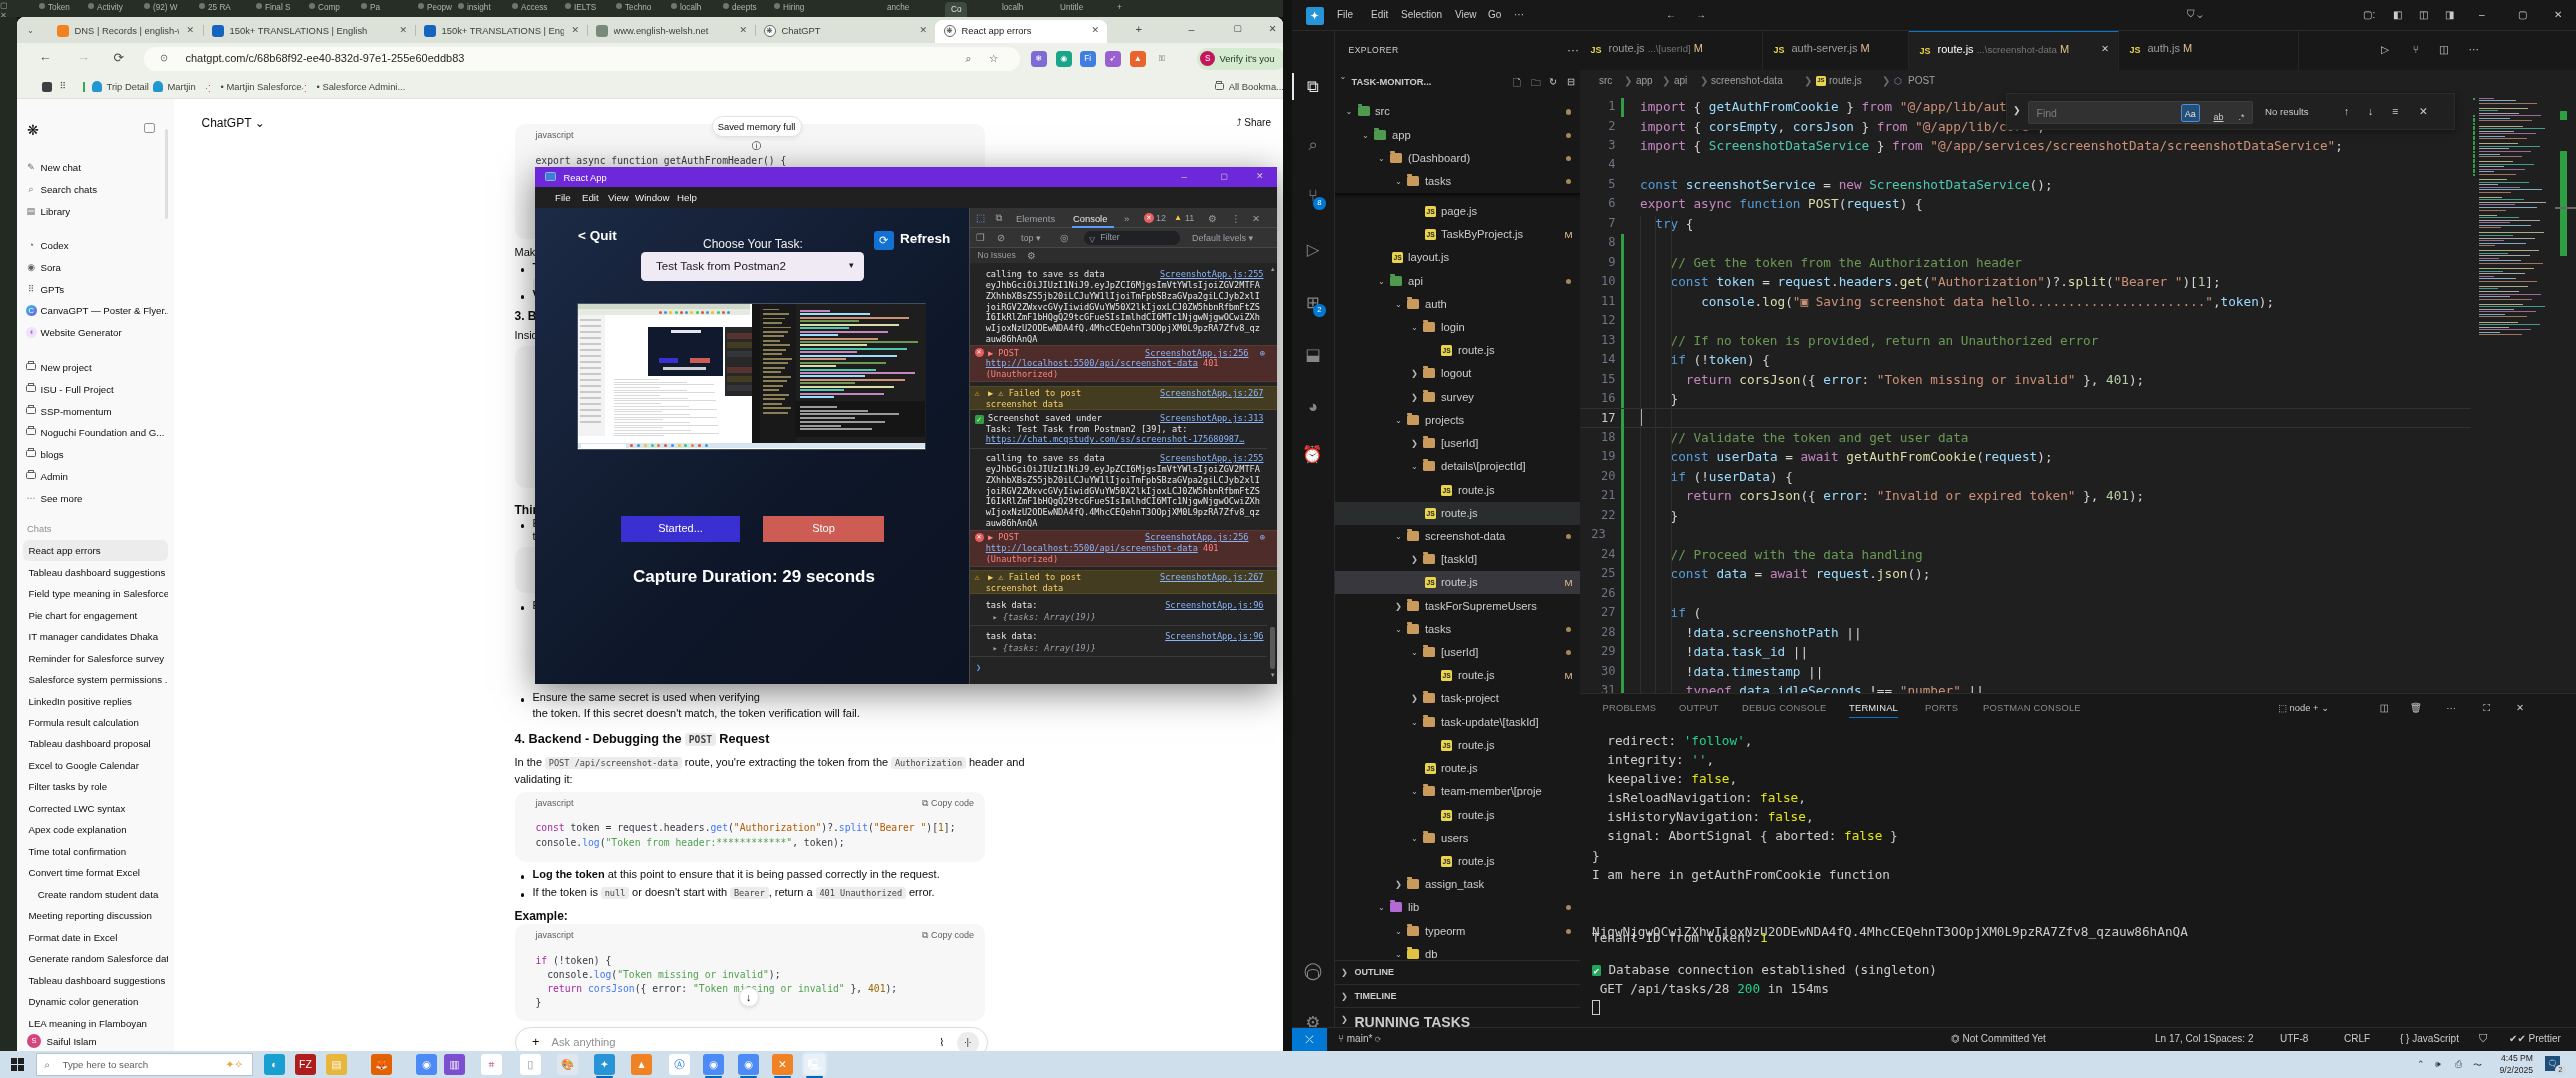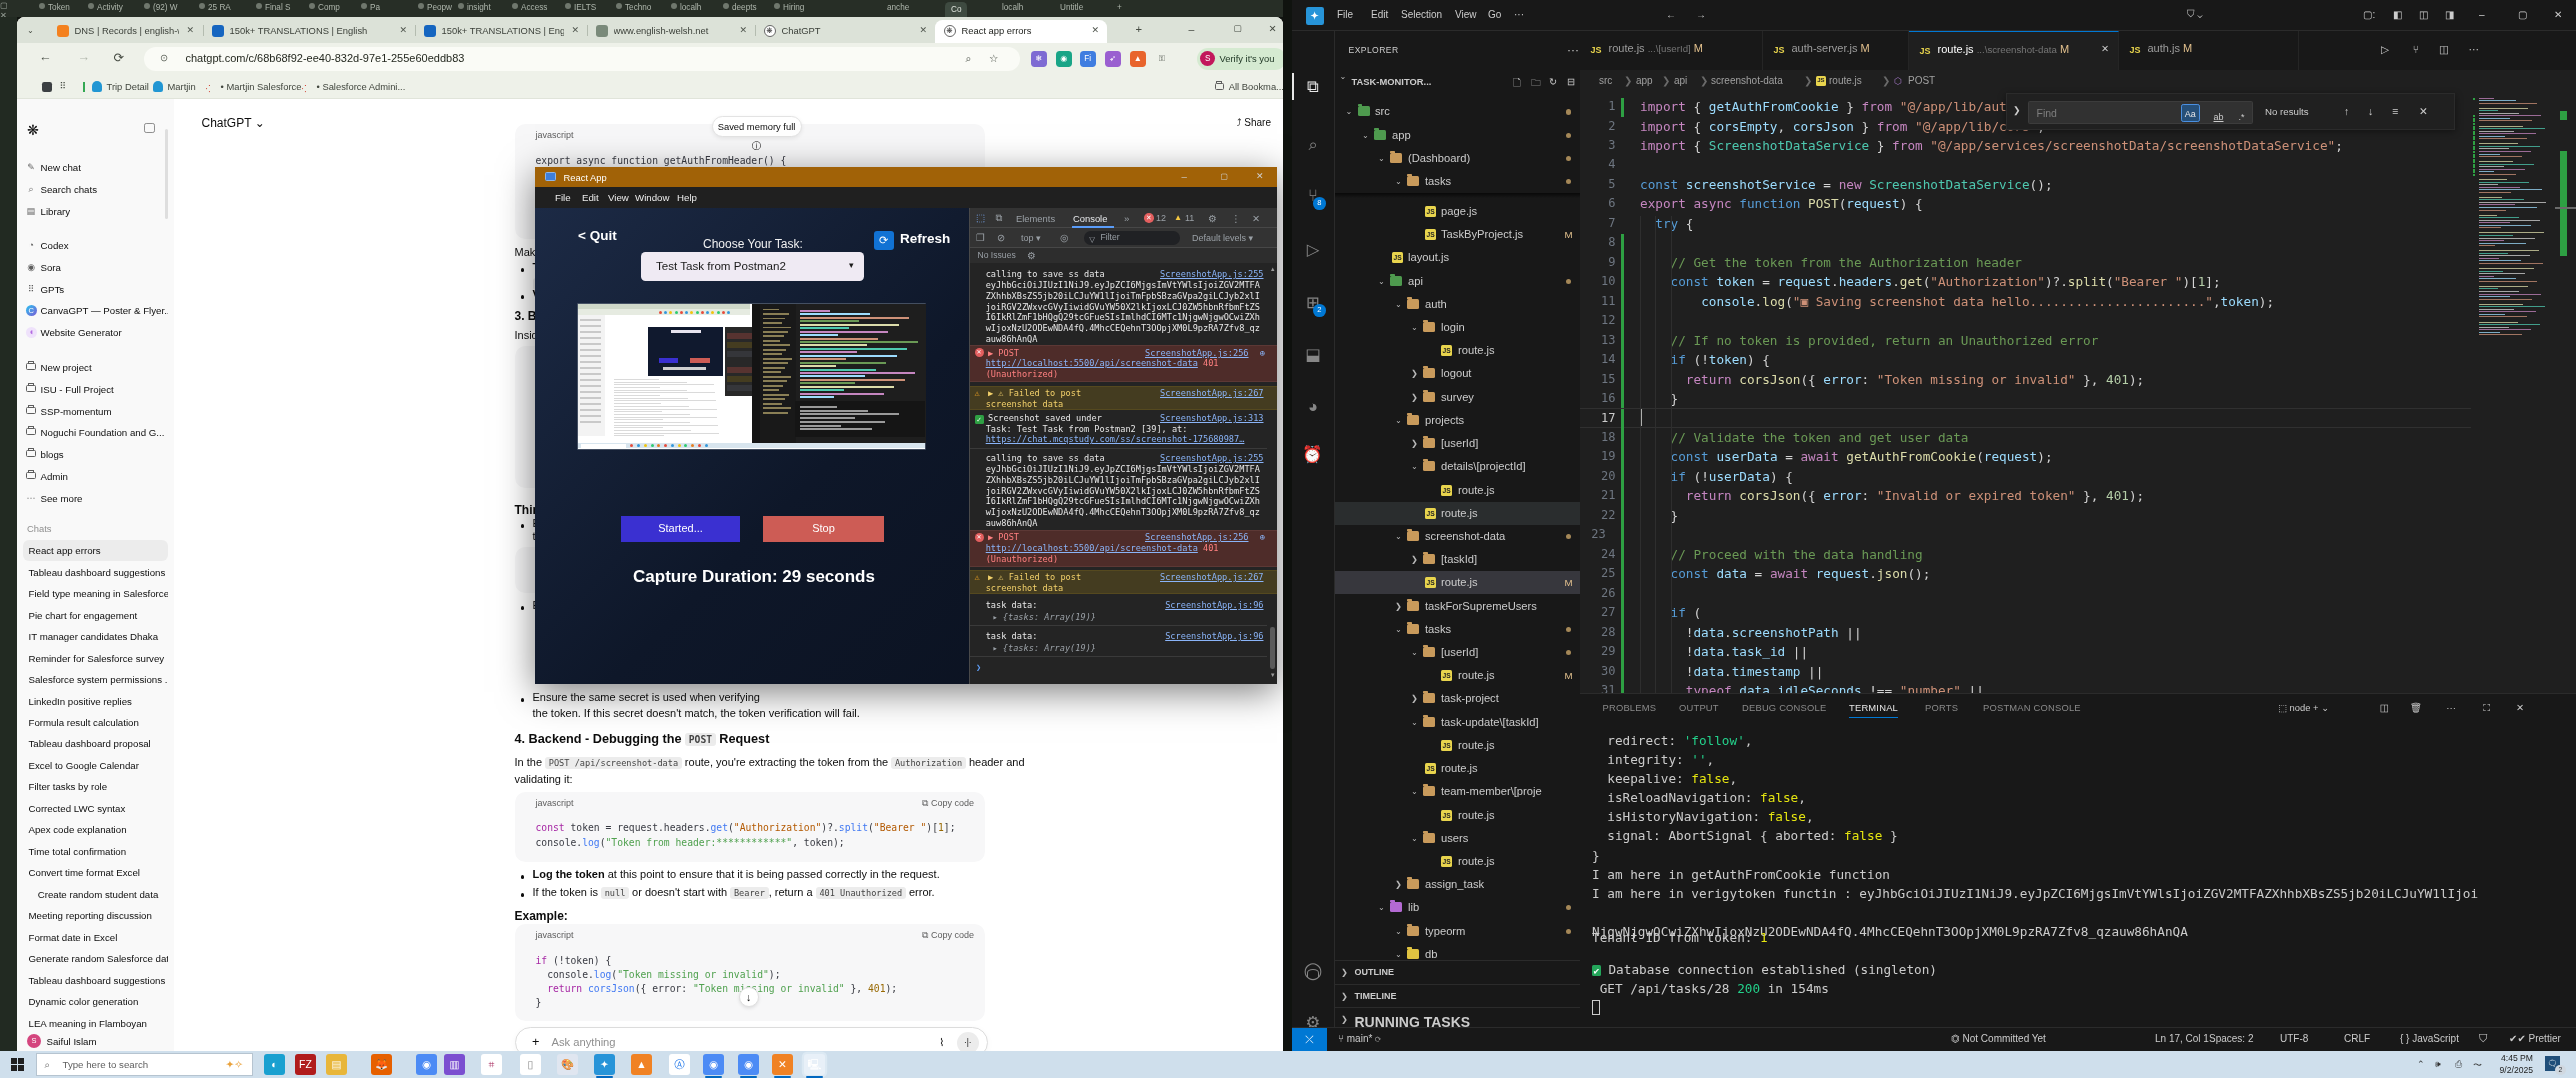--- a/index.html
+++ b/index.html
@@ -300,21 +300,21 @@
         <div style="position: absolute; left: 341px; top: 928px; width: 473px; height: 31px; border: 0.7px solid rgb(220, 220, 220); border-radius: 15.7px; background: rgb(255, 255, 255); box-shadow: rgba(0, 0, 0, 0.04) 0px 1.5px 6px;">
           <div style="position: absolute; left: 16.5px; top: 6.7px; font-size: 12.7px; color: rgb(13, 13, 13);">+</div>
           <div style="position: absolute; left: 36px; top: 8.2px; font-size: 11.2px; color: rgb(143, 143, 143);">Ask anything</div>
           <div style="position: absolute; right: 42px; top: 7.5px; font-size: 10.5px; color: rgb(13, 13, 13);">⌇</div>
           <div style="position: absolute; right: 7.5px; top: 3.7px; width: 22.5px; height: 22.5px; border-radius: 50%; background: rgb(236, 236, 236); text-align: center; line-height: 22.5px; font-size: 8.2px; color: rgb(13, 13, 13);">·|·</div>
         </div>
       </div>
   </div>
 </div>
 <div id="rapp" class="abs">
-    <div style="position: absolute; left: 0px; top: 0px; width: 100%; height: 20px; background: #a16207;">
+    <div style="position: absolute; left: 0px; top: 0px; width: 100%; height: 20px; background: #6d28d9;">
       <div style="position: absolute; left: 9.7px; top: 4.5px; width: 11.2px; height: 9.7px; background: rgb(61, 126, 219); border-radius: 1.5px; border: 0.7px solid rgb(143, 182, 232);"></div>
       <div style="position: absolute; left: 28.5px; top: 4.5px; font-size: 9.4px; color: rgb(255, 255, 255);">React App</div>
       <div style="position: absolute; right: 90px; top: 3.7px; color: rgb(207, 207, 207); font-size: 9.7px;">–</div>
       <div style="position: absolute; right: 49px; top: 3.7px; color: rgb(207, 207, 207); font-size: 8.2px;">▢</div>
       <div style="position: absolute; right: 13.5px; top: 3.7px; color: rgb(207, 207, 207); font-size: 9px;">✕</div>
     </div>
     <div style="position: absolute; left: 0px; top: 20px; width: 100%; height: 21px; background: rgb(32, 32, 32);">
       <div class="rmitem" style="left: 20px;">File</div>
       <div class="rmitem" style="left: 47px;">Edit</div>
       <div class="rmitem" style="left: 73px;">View</div>
@@ -1080,21 +1080,20 @@
       <div style="position: absolute; right: 86px; top: 7.5px; color: rgb(204, 204, 204); font-size: 9.7px;">⛶</div>
       <div style="position: absolute; right: 52px; top: 7.5px; color: rgb(204, 204, 204); font-size: 9.7px;">✕</div>
       <div class="tline" style="top: 39px;"><span>  redirect: </span><span class="tg">'follow'</span><span>,</span></div>
       <div class="tline" style="top: 58px;"><span>  integrity: </span><span class="tg">''</span><span>,</span></div>
       <div class="tline" style="top: 77px;"><span>  keepalive: </span><span class="ty2">false</span><span>,</span></div>
       <div class="tline" style="top: 96px;"><span>  isReloadNavigation: </span><span class="ty2">false</span><span>,</span></div>
       <div class="tline" style="top: 115px;"><span>  isHistoryNavigation: </span><span class="ty2">false</span><span>,</span></div>
       <div class="tline" style="top: 134px;"><span>  signal: AbortSignal { aborted: </span><span class="ty2">false</span><span> }</span></div>
       <div class="tline" style="top: 154px;"><span>}</span></div>
       <div class="tline" style="top: 173px;"><span>I am here in getAuthFromCookie function</span></div>
-      <div class="tline" style="top: 192px;"><span>I am here in verigytoken functin : eyJhbGciOiJIUzI1NiJ9.eyJpZCI6MjgsImVtYWlsIjoiZGV2MTFAZXhhbXBsZS5jb20iLCJuYW1lIjoi</span></div>
       <div class="tline" style="top: 230px;"><span>NjgwNjgwOCwiZXhwIjoxNzU2ODEwNDA4fQ.4MhcCEQehnT3OOpjXM0L9pzRA7Zfv8_qzauw86hAnQA</span></div>
       <div class="tline" style="top: 236px;"><span>Tenant ID from token: </span><span class="ty2">1</span></div>
       <div class="tline" style="top: 268px;"><span style="background: rgb(35, 165, 90); color: rgb(255, 255, 255); border-radius: 1.5px; padding: 0px 1.5px; font-size: 9.7px;">✔</span><span> Database connection established (singleton)</span></div>
       <div class="tline" style="top: 287px;"><span> GET /api/tasks/28 </span><span class="tg">200</span><span> in 154ms</span></div>
       <div style="position: absolute; left: 12px; top: 306px; width: 7.5px; height: 15px; border: 0.7px solid rgb(204, 204, 204);"></div>
     </div>
     <div style="position: absolute; left: 0px; top: 1027px; width: 100%; height: 24px; background: rgb(24, 24, 24); border-top: 0.7px solid rgb(43, 43, 43); color: rgb(204, 204, 204); font-size: 10px;">
       <div style="position: absolute; left: 0px; top: 0px; width: 35px; height: 23px; background: rgb(0, 120, 212); color: rgb(255, 255, 255); text-align: center; line-height: 23px; font-size: 10.5px;">⤫</div>
       <div style="position: absolute; left: 46px; top: 5.2px;">⑂ main* ⟳</div>
       <div style="position: absolute; left: 659px; top: 5.2px; white-space: nowrap;">⏣ Not Committed Yet</div>

